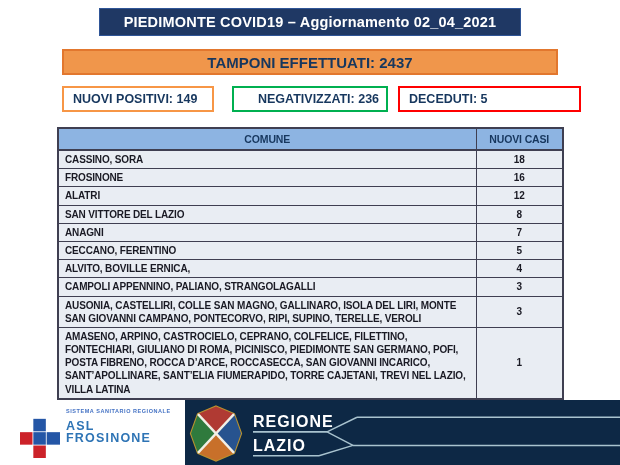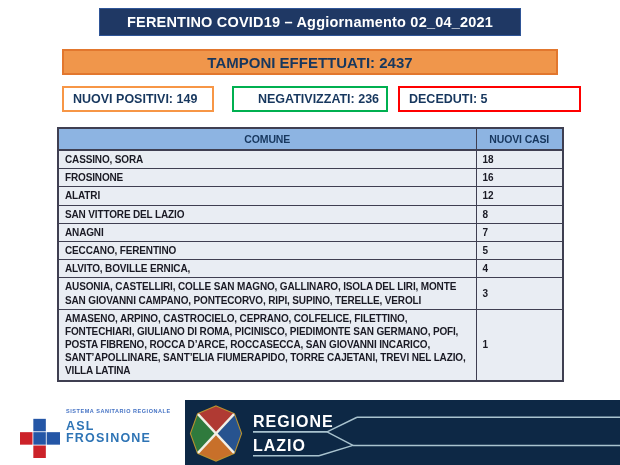--- a/index.html
+++ b/index.html
@@ -39,21 +39,21 @@
   }
   .covid-table th {
     background:#8DB4E2; color:#17375E; font-weight:bold; font-size:10.5px;
     text-align:center; padding:4px 2px; border:1px solid #3F3F51; border-bottom:2px solid #3F3F51;margin-top:16px;
   }
   .covid-table td {
     background:#E9EDF3; color:#1A1A24; font-weight:bold;
     padding:2px 6px; border:1px solid #3F3F51; line-height:1.32;
     vertical-align:middle;
   }
-  .covid-table td.num { text-align:left;margin-left:48px; }
+  .covid-table td.num { text-align:center;margin-left:48px; }
 
   .footer-asl {
     position:absolute; left:20px; top:404px; width:170px; height:56px;
     display:flex; align-items:flex-start;
   }
   .asl-cross { margin-top:13px; flex:0 0 auto; }
   .asl-text { margin-left:6px; margin-top:4px; }
   .asl-ssr {
     color:#4472C4; font-size:5.5px; letter-spacing:0.55px; font-weight:bold;
     margin-bottom:6px; white-space:nowrap;
@@ -68,21 +68,21 @@
     background:#0D2845;
   }
   .footer-lazio svg { display:block; width:100%; height:100%; }
 </style>
 </head>
 <body>
 
 <div class="slide">
 
   <div class="title-banner">
-    <span>FERENTINO COVID19 – Aggiornamento 02_04_2021</span>
+    <span>PIEDIMONTE COVID19 – Aggiornamento 02_04_2021</span>
   </div>
 
   <div class="tamponi-banner">
     <span>TAMPONI EFFETTUATI: 2437</span>
   </div>
 
   <div class="stat-box stat-positivi">
     <span>NUOVI POSITIVI: 149</span>
   </div>
   <div class="stat-box stat-negativizzati">
@@ -124,20 +124,24 @@
           <td>ANAGNI</td>
           <td class="num">7</td>
         </tr>
         <tr>
           <td>CECCANO, FERENTINO</td>
           <td class="num">5</td>
         </tr>
         <tr>
           <td>ALVITO, BOVILLE ERNICA,</td>
           <td class="num">4</td>
+        </tr>
+        <tr>
+          <td>CAMPOLI APPENNINO, PALIANO, STRANGOLAGALLI</td>
+          <td class="num">3</td>
         </tr>
         <tr>
           <td>AUSONIA, CASTELLIRI, COLLE SAN MAGNO, GALLINARO, ISOLA DEL LIRI, MONTE SAN GIOVANNI CAMPANO, PONTECORVO, RIPI, SUPINO, TERELLE, VEROLI</td>
           <td class="num">3</td>
         </tr>
         <tr>
           <td>AMASENO, ARPINO, CASTROCIELO, CEPRANO, COLFELICE, FILETTINO, FONTECHIARI, GIULIANO DI ROMA, PICINISCO, PIEDIMONTE SAN GERMANO, POFI, POSTA FIBRENO, ROCCA D’ARCE, ROCCASECCA, SAN GIOVANNI INCARICO, SANT’APOLLINARE, SANT’ELIA FIUMERAPIDO, TORRE CAJETANI, TREVI NEL LAZIO, VILLA LATINA</td>
           <td class="num">1</td>
         </tr>
       </tbody>

